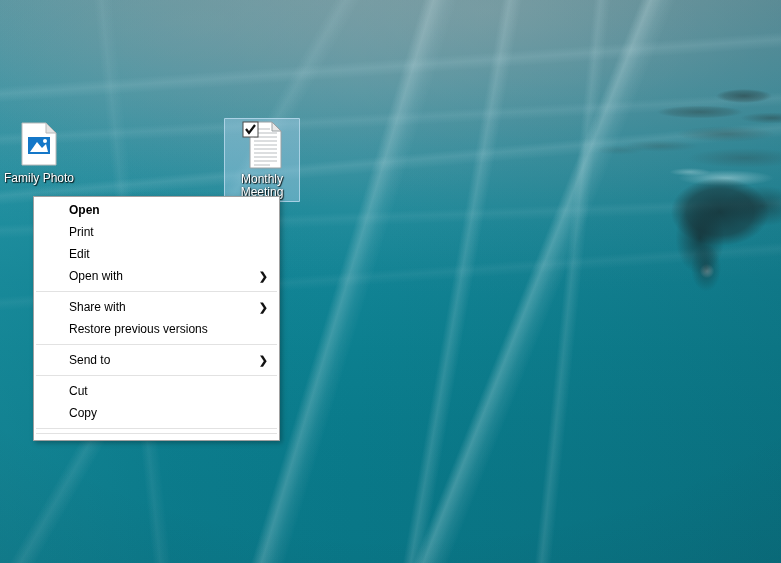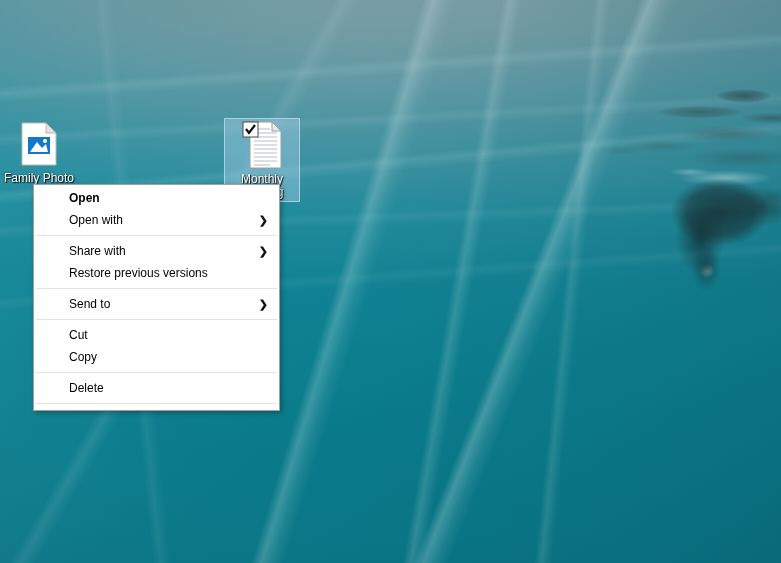--- a/index.html
+++ b/index.html
@@ -142,21 +142,21 @@
     border: 1px solid rgba(190,222,240,0.75);
     border-radius: 1px;
     width: 72px;
     padding: 2px 1px 2px 1px;
   }
 
   
   #ctx-menu {
     position: absolute;
     left: 33px;
-    top: 184px;
+    top: 196px;
     width: 245px;
     background: #ffffff;
     border: 1px solid #a0a0a0;
     box-shadow: 2px 2px 5px rgba(0,0,0,0.28);
     padding: 2px 0 2px 0;
     font-size: 12px;
     color: #000000;
     user-select: none;
   }
   .menu-item {
@@ -232,27 +232,28 @@
           <rect x="1" y="1" width="15" height="15" fill="#ffffff" stroke="#4a4a4a" stroke-width="1"></rect>
           <polyline points="4,8 7,12 13,4" fill="none" stroke="#111111" stroke-width="2.2"></polyline>
         </g>
       </svg>
     </div>
     <div class="label">Monthly Meeting</div>
   </div>
 
   <div id="ctx-menu">
       <div class="menu-item bold"><span>Open</span></div>
+      <div class="menu-item"><span>Print</span></div>
+      <div class="menu-item"><span>Edit</span></div>
       <div class="menu-item"><span>Open with</span><span class="arrow">❯</span></div>
       <div class="menu-sep"></div>
       <div class="menu-item"><span>Share with</span><span class="arrow">❯</span></div>
       <div class="menu-item"><span>Restore previous versions</span></div>
       <div class="menu-sep"></div>
       <div class="menu-item"><span>Send to</span><span class="arrow">❯</span></div>
       <div class="menu-sep"></div>
       <div class="menu-item"><span>Cut</span></div>
       <div class="menu-item"><span>Copy</span></div>
       <div class="menu-sep"></div>
-      <div class="menu-item"><span>Delete</span></div>
       <div class="menu-sep"></div>
     </div>
 
 </div>
 
 </body></html>

